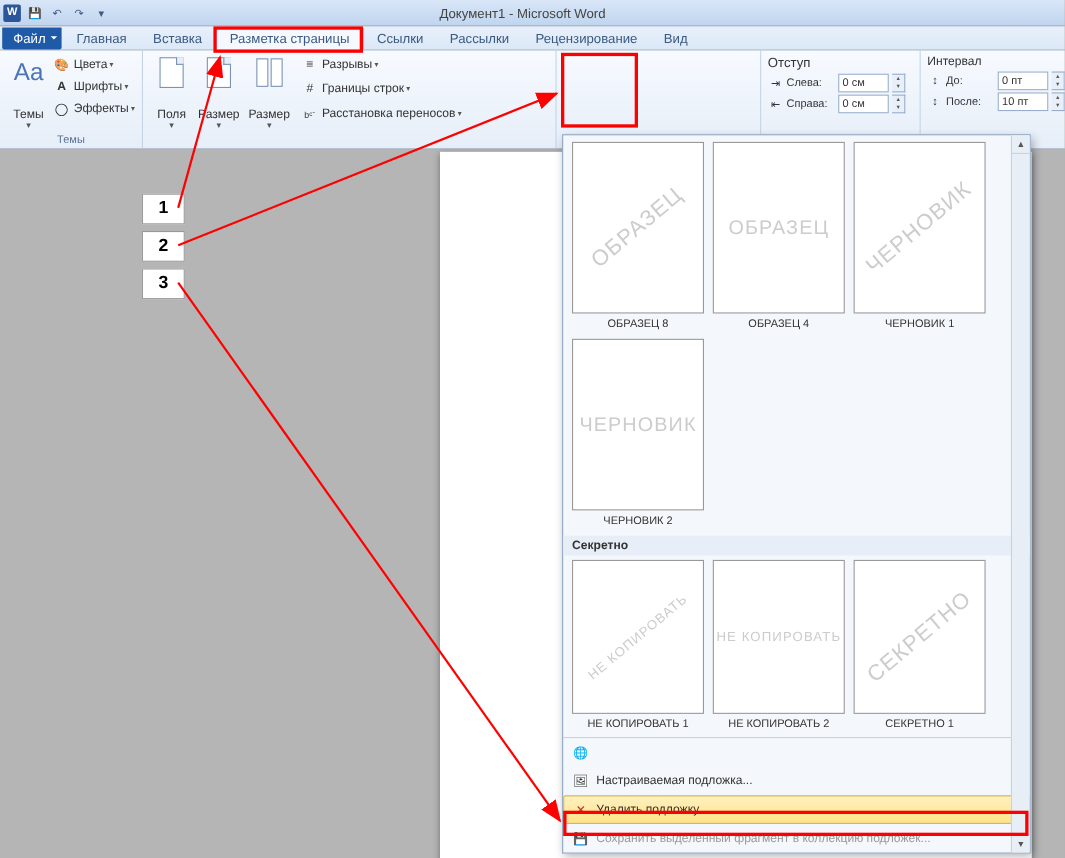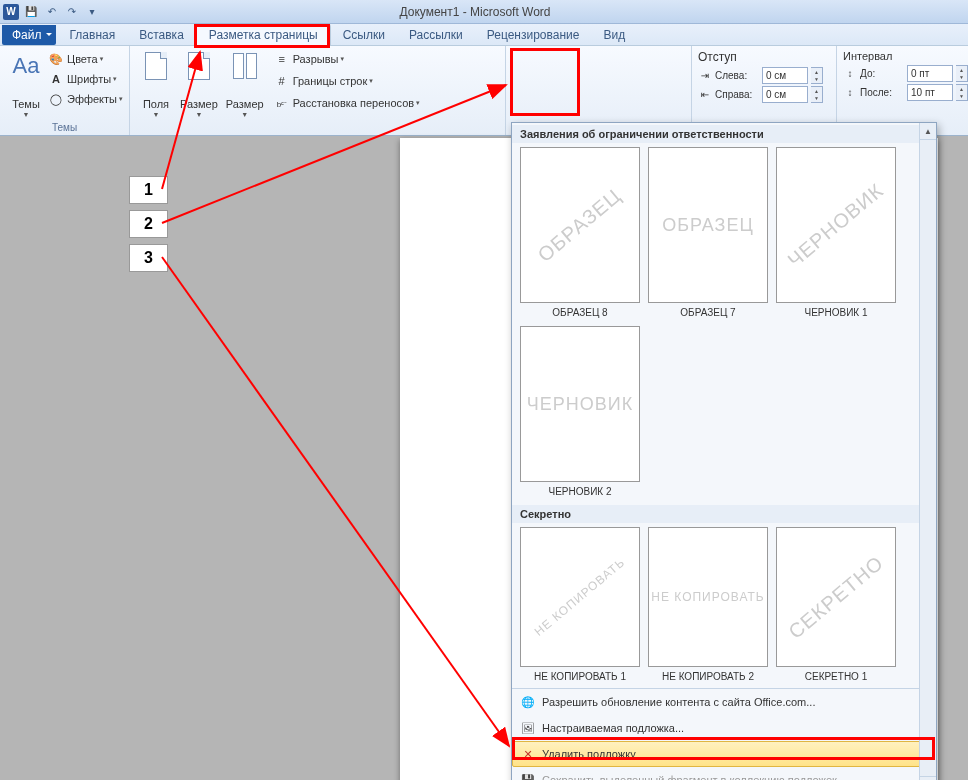--- a/index.html
+++ b/index.html
@@ -244,33 +244,32 @@
 <div class="step-label" style="left:129px;top:210px">2</div>
 <div class="step-label" style="left:129px;top:244px">3</div>
 
 <div class="gallery">
   <div class="gallery-scrollbar">
     <div class="up">▲</div>
     <div class="down">▼</div>
   </div>
 
   <div class="gallery-section">
-    <div class="gallery-section-title">Заявления об ограничении ответственности</div>
     <div class="gallery-row" id="g-row1">
         <div class="gallery-item">
           <div class="gallery-thumb">
             <div class="wm">ОБРАЗЕЦ</div>
           </div>
           <div class="gallery-caption">ОБРАЗЕЦ 8</div>
         </div>
         <div class="gallery-item">
           <div class="gallery-thumb">
             <div class="wm h">ОБРАЗЕЦ</div>
           </div>
-          <div class="gallery-caption">ОБРАЗЕЦ 7</div>
+          <div class="gallery-caption">ОБРАЗЕЦ 4</div>
         </div>
         <div class="gallery-item">
           <div class="gallery-thumb">
             <div class="wm">ЧЕРНОВИК</div>
           </div>
           <div class="gallery-caption">ЧЕРНОВИК 1</div>
         </div>
       </div>
     <div class="gallery-row" id="g-row2">
         <div class="gallery-item">
@@ -301,21 +300,20 @@
             <div class="wm">СЕКРЕТНО</div>
           </div>
           <div class="gallery-caption">СЕКРЕТНО 1</div>
         </div>
       </div>
   </div>
 
   <div class="gallery-footer">
     <div class="gallery-footer-item">
       <span class="fic">🌐</span>
-      <span>Разрешить обновление контента с сайта Office.com...</span>
     </div>
     <div class="gallery-footer-item">
       <span class="fic">🖼</span>
       <span>Настраиваемая подложка...</span>
     </div>
     <div class="gallery-footer-item hover">
       <span class="fic" style="color:#c0392b">✕</span>
       <span>Удалить подложку</span>
     </div>
     <div class="gallery-footer-item disabled">

